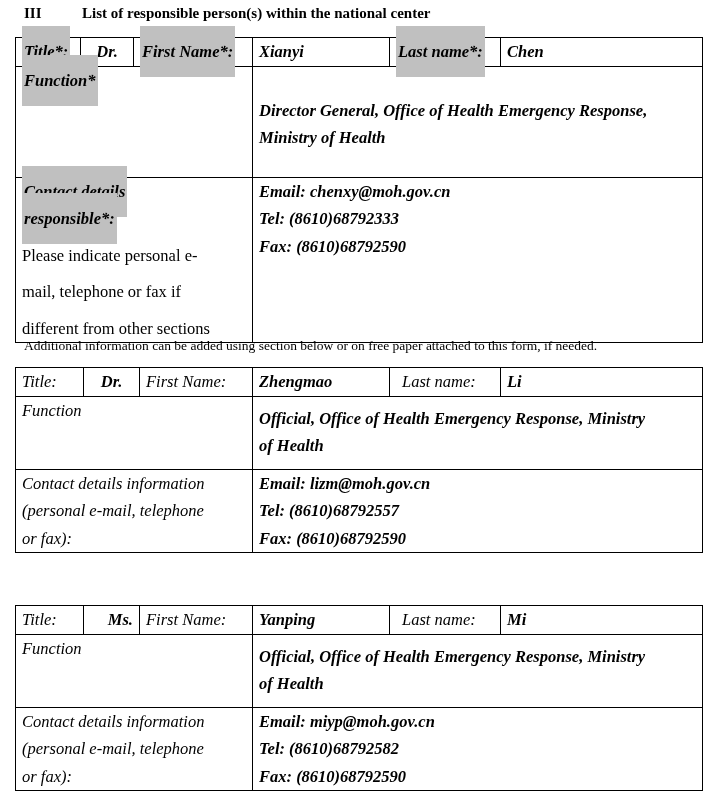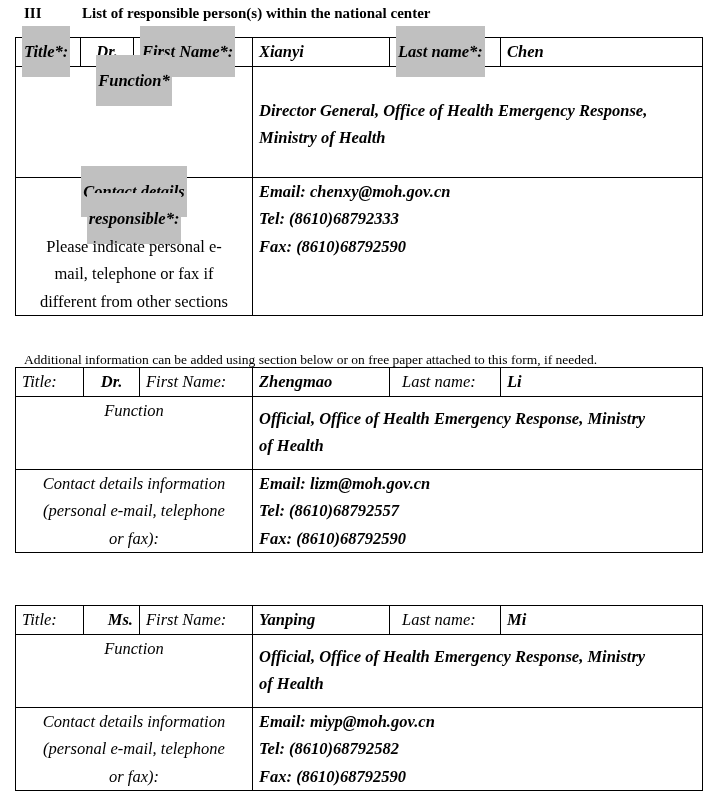--- a/index.html
+++ b/index.html
@@ -5,33 +5,33 @@
   html, body { margin: 0; padding: 0; background: #ffffff; }
   body {
     width: 712px; height: 801px; position: relative; overflow: hidden;
     font-family: "Liberation Serif", "DejaVu Serif", serif; color: #000;
   }
   .heading {
     position: absolute; left: 24px; top: 5px; font-size: 15px; font-weight: bold;
   }
   .heading .num { display: inline-block; width: 58px; }
   .note {
-    position: absolute; left: 24px; top: 352px; font-size: 13.5px;
+    position: absolute; left: 24px; top: 338px; font-size: 13.5px;
   }
   table.person {
     position: absolute; left: 15px; width: 688px; border-collapse: collapse;
     table-layout: fixed; font-size: 16.5px; font-style: italic;
   }
   table.person td {
     border: 1px solid #000; padding: 0 6px; vertical-align: top; line-height: 27.5px;
   }
   .hl { background: #c0c0c0; padding: 16px 2px; }
-  .right { text-align: center; }
+  .right { text-align: left; }
   .boldish { font-weight: bold; }
-  .plain { font-style: normal; }
+  .plain { font-style: normal; margin-top: 9px; }
   .hdr-row td { height: 27px; }
   #t1 { top: 37px; }
   #t2 { top: 367px; }
   #t3 { top: 605px; }
   .func-value { padding-top: 30px !important; }
   .func-value2 { padding-top: 8px !important; margin-left: 16px; }
   .contact-line { display: block; font-family: Liberation Serif, serif; }
 </style>
 </head>
 <body>

